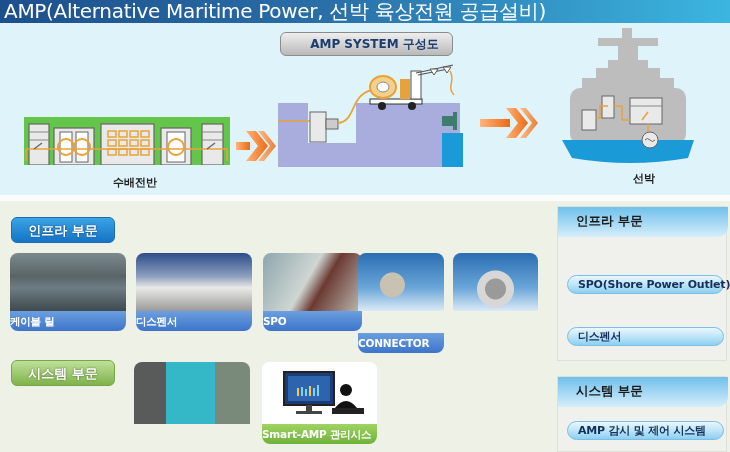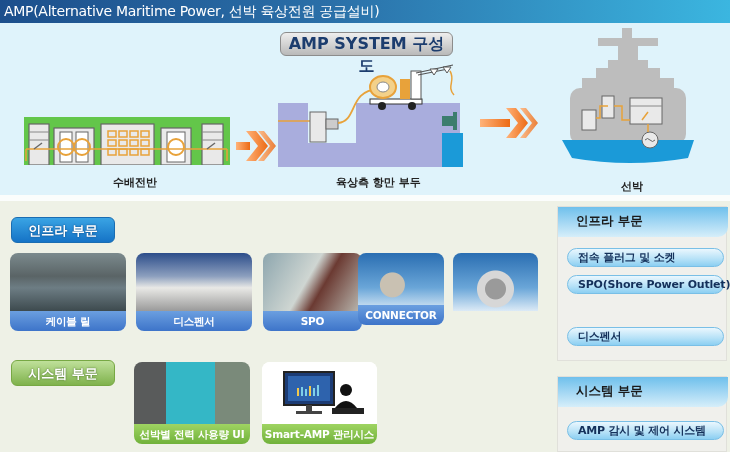--- a/index.html
+++ b/index.html
@@ -5,43 +5,43 @@
   * { box-sizing: border-box; margin: 0; padding: 0; }
   body {
     width: 730px; height: 452px; overflow: hidden;
     font-family: "DejaVu Sans", sans-serif;
     background: #eef1e6;
     position: relative;
   }
   .title-bar {
     position: absolute; left: 0; top: 0; width: 730px; height: 23px;
     background: linear-gradient(90deg, #1c4f8c 0%, #2a6fa8 45%, #3bb6e0 100%);
-    color: #fff; font-size: 14px; line-height: 23px; padding-left: 4px;
+    color: #fff; font-size: 20px; line-height: 23px; padding-left: 4px;
     letter-spacing: -0.3px;
   }
   .diagram {
     position: absolute; left: 0; top: 23px; width: 730px; height: 172px;
     background: #dff3fb;
   }
   .diagram-bottom {
     position: absolute; left: 0; top: 195px; width: 730px; height: 6px;
     background: #fbfdfc;
   }
   .diagram-title-pill {
     position: absolute; left: 280px; top: 9px; width: 173px; height: 24px;
     border-radius: 6px;
     background: linear-gradient(#eeeeee, #b9b9b9);
     border: 1px solid #8c8c8c;
-    color: #1c3d6e; font-weight: bold; font-size: 16px; line-height: 22px;
+    color: #1c3d6e; font-weight: bold; font-size: 12px; line-height: 22px;
     text-align: center;
+    padding-left: 16px;
   }
   .node-label {
     position: absolute; font-size: 11px; font-weight: bold; color: #222;
-    text-align: left;
-    margin-left: 16px;
+    text-align: right;
   }
   .chev { position: absolute; }
 
   
   .section-pill {
     position: absolute; border-radius: 6px; font-weight: bold;
     font-size: 13px; text-align: center; line-height: 26px;
   }
   .infra-pill {
     left: 11px; top: 217px; width: 104px; height: 26px;
@@ -54,21 +54,21 @@
     background: linear-gradient(#bfe09a, #7fb24c);
     color: #fff; border: 1px solid #77a844;
     text-shadow: 0 0 2px #3d6020;
   }
   .card {
     position: absolute; border-radius: 8px; overflow: hidden;
   }
   .card .img { position: absolute; left: 0; top: 0; right: 0; }
   .card .cap {
     position: absolute; left: 0; right: 0; bottom: 0; height: 20px;
-    color: #fff; font-size: 10.5px; font-weight: bold; text-align: center;
+    color: #fff; font-size: 10.5px; font-weight: bold; 
     line-height: 20px; letter-spacing: -0.2px;
   }
   .card.blue .cap { background: linear-gradient(#6b9fe0, #3d74c9); }
   .card.green .cap { background: linear-gradient(#9fd462, #70b13a); }
 
   
   .panel {
     position: absolute; left: 557px; width: 170px;
     background: #f0f0ec; border: 1px solid #e0e0da;
   }
@@ -163,21 +163,20 @@
     <rect x="133" y="10" width="10" height="28" fill="#fff" stroke="#555"></rect>
     <path d="M138 12 L175 4 M140 14 L170 8" stroke="#555" stroke-width="1.2" fill="none"></path>
     <polygon points="152,8 160,8 156,14" fill="#fff" stroke="#555"></polygon>
     <polygon points="165,6 173,6 169,12" fill="#fff" stroke="#555"></polygon>
     <path d="M172 10 C178 20 168 25 176 34" fill="none" stroke="#e8a23a" stroke-width="1.5"></path>
 
     <rect x="164" y="55" width="12" height="10" fill="#3c7d6e"></rect>
     <rect x="175" y="51" width="4" height="18" fill="#3c7d6e"></rect>
     <rect x="164" y="72" width="21" height="34" fill="#1b9ad8"></rect>
   </svg>
-  <div class="node-label" style="left:320px;top:152px;width:110px;">육상측 항만 부두</div>
 
   <svg class="chev" style="left:480px;top:85px;" width="62" height="30" viewBox="0 0 62 30">
     <defs>
         <linearGradient id="og2" x1="0" x2="1">
           <stop offset="0" stop-color="#ffb37a"></stop>
           <stop offset="1" stop-color="#ec6a14"></stop>
         </linearGradient>
       </defs>
     <rect x="0" y="11" width="30" height="8" fill="url(#og2)"></rect>
     <polygon points="26,0 36,0 48,15 36,30 26,30 38,15" fill="url(#og2)"></polygon>
@@ -194,51 +193,50 @@
     <rect x="10" y="60" width="116" height="56" rx="10" fill="#bdbdbd"></rect>
     <path d="M2 112 H134 L128 130 Q70 140 12 130 Z" fill="#1b9ad8"></path>
     <rect x="22" y="82" width="14" height="20" fill="#e9e9e9" stroke="#666"></rect>
     <rect x="42" y="68" width="12" height="22" fill="#e9e9e9" stroke="#666"></rect>
     <rect x="70" y="70" width="32" height="26" fill="#e9e9e9" stroke="#666"></rect>
     <line x1="70" y1="78" x2="102" y2="78" stroke="#888"></line>
     <circle cx="90" cy="112" r="8" fill="#e9e9e9" stroke="#666"></circle>
     <path d="M85 112 q2.5 -3 5 0 t5 0" fill="none" stroke="#666"></path>
     <path d="M36 90 H40 V78 H48 M54 78 H62 V92 H70 M82 92 L88 84 M88 96 V104" fill="none" stroke="#e8a23a" stroke-width="1.5"></path>
   </svg>
-  <div class="node-label" style="left:605px;top:156px;width:50px;">선박</div>
+  <div class="node-label" style="left:605px;top:148px;width:50px;">선박</div>
 </div>
 <div class="diagram-bottom"></div>
 
 <div class="section-pill infra-pill">인프라 부문</div>
 
 <div class="card blue" style="left:10px;top:253px;width:116px;height:78px;">
   <div class="img" style="height:58px;background:linear-gradient(#7b8a8d,#5a6466 40%,#6d7d84 60%,#3d4a4e);"></div>
   <div class="cap">케이블 릴</div>
 </div>
 <div class="card blue" style="left:136px;top:253px;width:116px;height:78px;">
   <div class="img" style="height:58px;background:linear-gradient(#2c4d8a,#8c9fbe 40%,#e9e9e6 60%,#9a9a9a);"></div>
   <div class="cap">디스펜서</div>
 </div>
 <div class="card blue" style="left:263px;top:253px;width:99px;height:78px;">
   <div class="img" style="height:58px;background:linear-gradient(120deg,#8da6ae,#cfd6d2 45%,#6b3a32 60%,#bcbcb4);"></div>
   <div class="cap">SPO</div>
 </div>
-<div class="card blue" style="left:358px;top:253px;width:86px;height:72px;">
+<div class="card blue" style="left:358px;top:253px;width:86px;height:100px;">
   <div class="img" style="height:58px;background:radial-gradient(circle at 40% 55%,#c9c1b2 0 12px,transparent 13px),linear-gradient(#2a6eb2,#6aa6d8 60%,#dceaf6);"></div>
   <div class="cap">CONNECTOR</div>
 </div>
 <div class="card blue" style="left:453px;top:253px;width:85px;height:78px;">
   <div class="img" style="height:58px;background:radial-gradient(circle at 50% 62%,#9a9a9a 0 10px,#d7d7d7 11px 18px,transparent 19px),linear-gradient(#2a6eb2,#6aa6d8 60%,#dceaf6);"></div>
 </div>
 
 <div class="section-pill system-pill">시스템 부문</div>
 
 <div class="card green" style="left:134px;top:362px;width:116px;height:82px;">
   <div class="img" style="height:62px;background:linear-gradient(90deg,#595b5b 0 28%,#34b7c6 28% 70%,#7a8a7a 70%);"></div>
-  <div class="cap">선박별 전력 사용량 UI</div>
 </div>
 <div class="card green" style="left:262px;top:362px;width:115px;height:82px;background:#fff;">
   <svg class="img" width="115" height="62" viewBox="0 0 115 62">
     <rect x="0" y="0" width="115" height="62" fill="#fff"></rect>
     <rect x="22" y="10" width="50" height="33" fill="#1c3c75" stroke="#222" stroke-width="2"></rect>
     <rect x="26" y="14" width="42" height="25" fill="#2e63ad"></rect>
     <g fill="#f2c94c">
         <rect x="35" y="26" width="2" height="8"></rect>
         <rect x="47" y="24" width="2" height="10"></rect>
       </g>
@@ -254,21 +252,20 @@
     <path d="M73 46 Q84 32 95 46 Z" fill="#111"></path>
     <rect x="70" y="46" width="32" height="6" fill="#222"></rect>
   </svg>
   <div class="cap">Smart-AMP 관리시스템</div>
 </div>
 
 <div class="panel" style="top:206px;height:155px;">
   <div class="panel-head">
     <span>인프라 부문</span>
   </div>
-  <div class="panel-item" style="top:41px;">접속 플러그 및 소켓</div>
   <div class="panel-item" style="top:68px;text-align:right;">SPO(Shore Power Outlet)</div>
   <div class="panel-item" style="top:120px;">디스펜서</div>
 </div>
 
 <div class="panel" style="top:376px;height:76px;">
   <div class="panel-head">
     <span>시스템 부문</span>
   </div>
   <div class="panel-item" style="top:44px;">AMP 감시 및 제어 시스템</div>
 </div>

